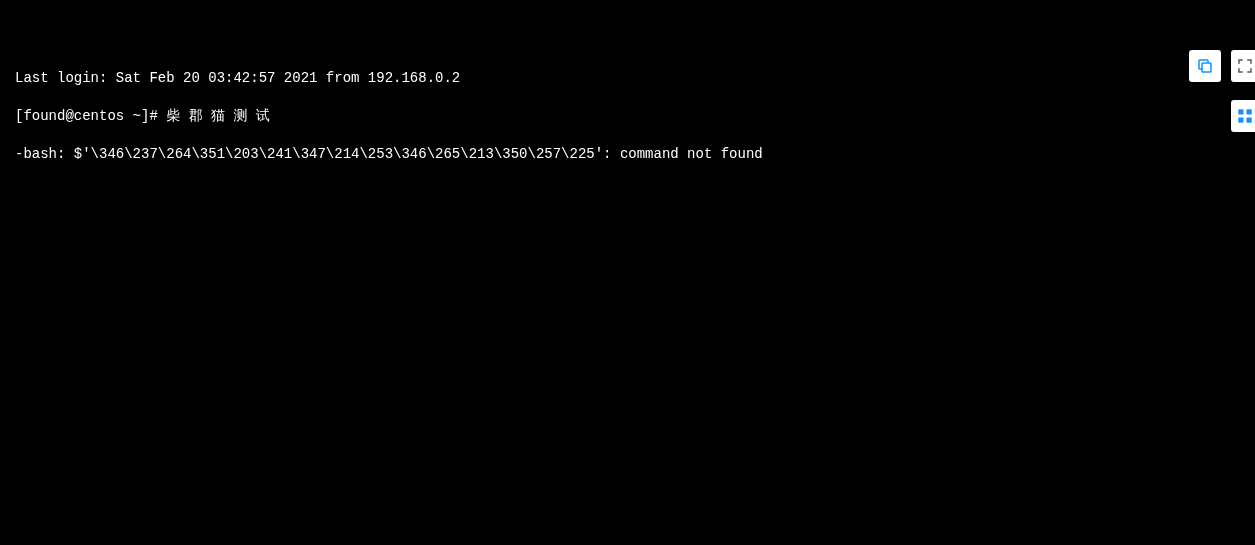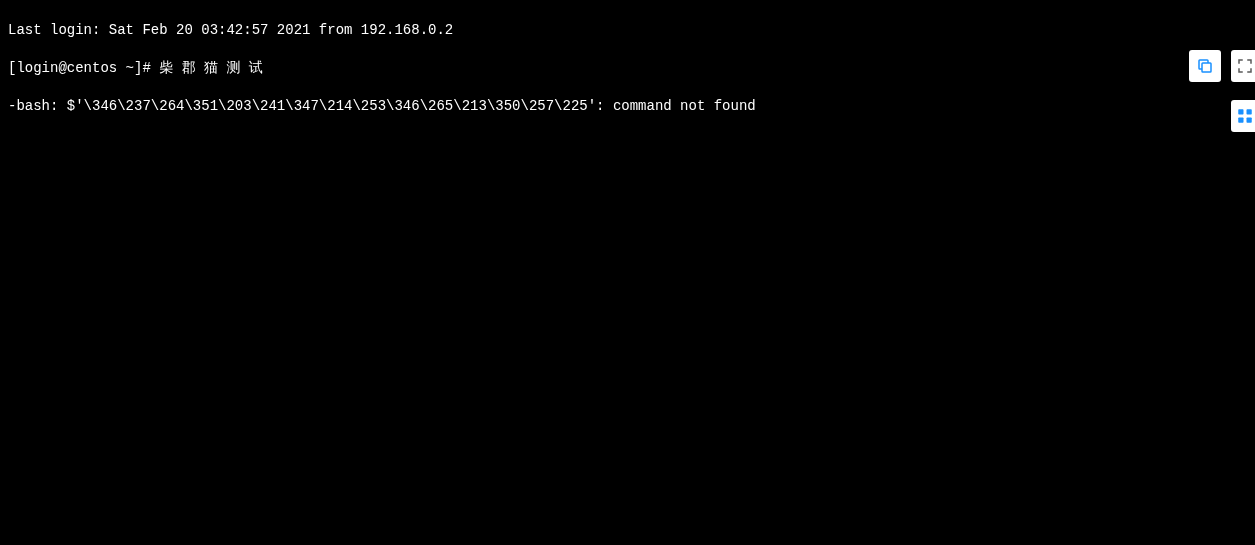--- a/index.html
+++ b/index.html
@@ -11,23 +11,24 @@
       background: #000;
       width: 1255px;
       height: 545px;
       font-family: 'Menlo', 'Consolas', 'Courier New', monospace;
       font-size: 14px;
       color: #fff;
       position: relative;
       overflow: hidden;
     }
     .terminal {
-      padding: 2px 8px;
+      padding: 2px 15px;
       line-height: 19px;
       white-space: pre;
+      margin-top: 48px;
     }
     .line {
       display: block;
     }
     .cursor {
       display: inline-block;
       width: 8px;
       height: 16px;
       background: #fff;
       vertical-align: text-bottom;
@@ -66,21 +67,21 @@
     .icon-svg {
       width: 18px;
       height: 18px;
     }
   </style>
 </head>
 <body>
 
 <div class="terminal">
 <span class="line">Last login: Sat Feb 20 03:42:57 2021 from 192.168.0.2</span>
-<span class="line">[login@centos ~]# 柴 郡 猫 测 试</span>
+<span class="line">[found@centos ~]# 柴 郡 猫 测 试</span>
 <span class="line">-bash: $'\346\237\264\351\203\241\347\214\253\346\265\213\350\257\225': command not found</span>
 </div>
 
 <div class="toolbar">
   <div class="toolbar-row">
     <div class="tool-btn">
       <svg class="icon-svg" viewBox="0 0 24 24" fill="none" stroke="#1890ff" stroke-width="2">
         <rect x="8" y="8" width="12" height="12" rx="1"></rect>
         <path d="M16 8V5a1 1 0 0 0-1-1H5a1 1 0 0 0-1 1v10a1 1 0 0 0 1 1h3"></path>
       </svg>

